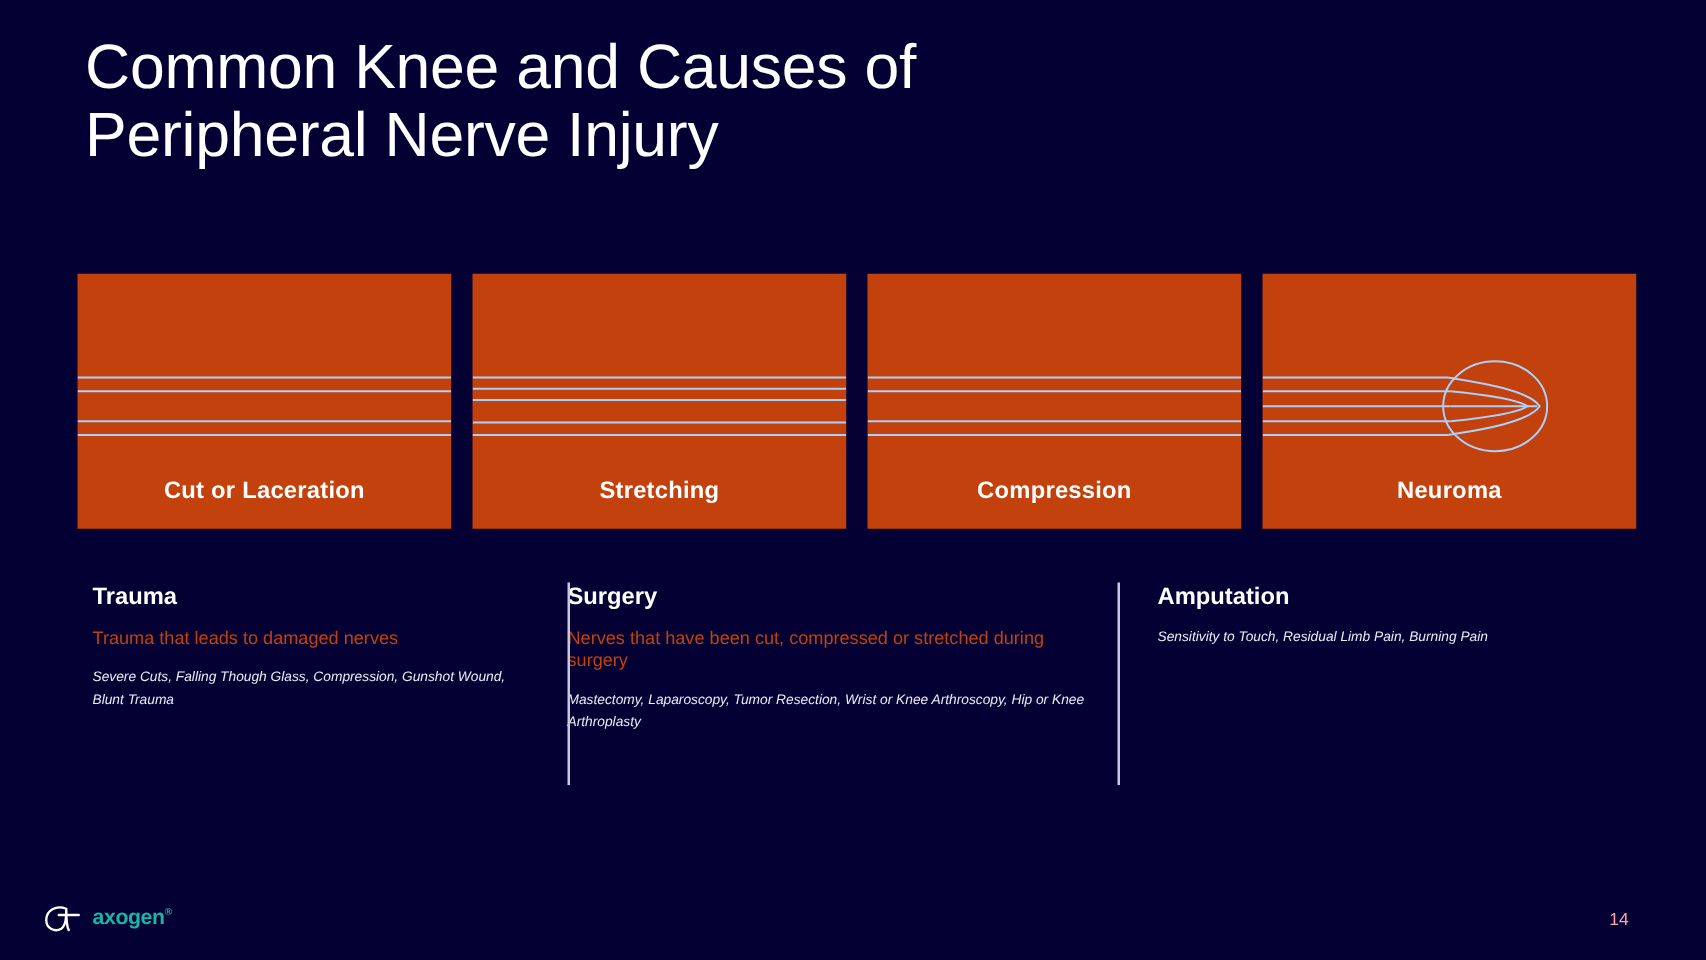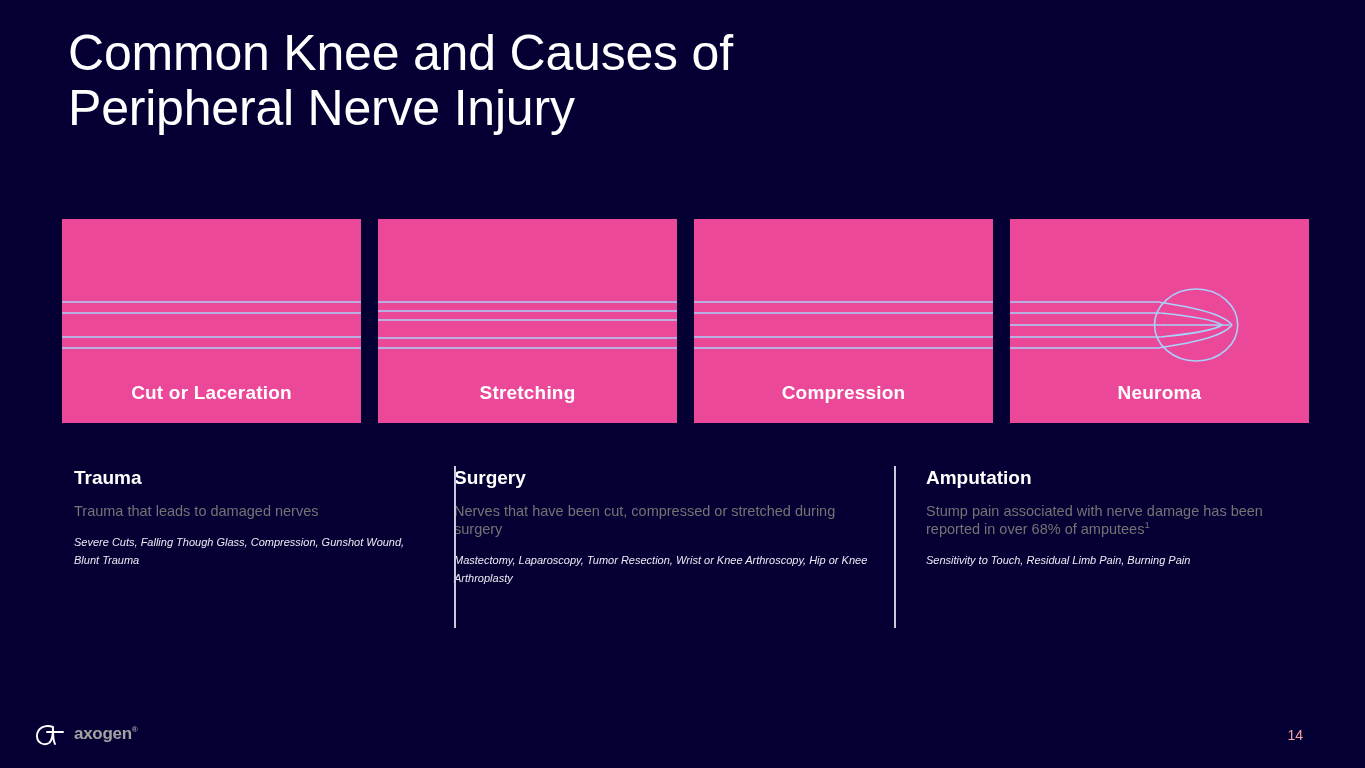--- a/index.html
+++ b/index.html
@@ -34,21 +34,21 @@
   
   .cards {
     position:absolute;
     left:62px; top:219px;
     width:1247px; height:204px;
     display:flex;
     gap:17px;
   }
   .card {
     position:relative;
-    background:#ec4899;
+    background:#c2410c;
     overflow:hidden;
     flex:1 1 0;
   }
   .card-art {
     position:absolute;
     left:0; right:0; top:0;
     height:144px;
   }
   .card-art svg { display:block; width:100%; height:100%; }
   .card-label {
@@ -85,21 +85,21 @@
     background:#c9c9dd;
   }
   .col-heading {
     color:#ffffff;
     font-size:19px;
     font-weight:bold;
     line-height:24px;
     margin-bottom:12px;
   }
   .col-desc {
-    color:#737373;
+    color:#c2410c;
     font-size:14.5px;
     font-weight:400;
     line-height:18px;
     margin-bottom:14px;
   }
   .col-desc sup { font-size:9.5px; vertical-align:super; line-height:0; }
   .col-examples {
     color:#eceaf4;
     font-size:11px;
     font-style:italic;
@@ -109,21 +109,21 @@
   
   .logo {
     position:absolute;
     left:33px; top:719px;
     display:flex;
     align-items:center;
     gap:7px;
   }
   .logo-mark { width:34px; height:30px; display:block; }
   .logo-word {
-    color:#a3a3a3;
+    color:#14b8a6;
     font-size:17px;
     font-weight:bold;
     letter-spacing:-0.3px;
   }
   .logo-word sup { font-size:8px; vertical-align:super; line-height:0; }
   .page-number {
     position:absolute;
     right:62px; top:727px;
     color:#fca5a5;
     font-size:14px;
@@ -216,21 +216,20 @@
     <div class="col c2">
       <div class="col-divider"></div>
       <div class="col-heading">Surgery</div>
       <div class="col-desc"><span>Nerves that have been cut, compressed or stretched during surgery</span></div>
       <div class="col-examples">Mastectomy, Laparoscopy, Tumor Resection, Wrist or Knee Arthroscopy, Hip or Knee Arthroplasty</div>
     </div>
 
     <div class="col c3">
       <div class="col-divider"></div>
       <div class="col-heading">Amputation</div>
-      <div class="col-desc"><span>Stump pain associated with nerve damage has been reported in over 68% of amputees</span><sup>1</sup></div>
       <div class="col-examples">Sensitivity to Touch, Residual Limb Pain, Burning Pain</div>
     </div>
 
   </div>
 
   <div class="logo">
     <svg class="logo-mark" viewBox="0 0 34 30" aria-hidden="true">
       <g fill="none" stroke="#ffffff" stroke-width="1.9" stroke-linecap="round">
         <path d="M20 8 C 12 5, 4 9, 4 17 C 4 24, 11 27, 16 24 C 20 21, 20 14, 20 8 C 20 14, 20 22, 22 25"></path>
         <line x1="14" y1="13" x2="30" y2="13"></line>

